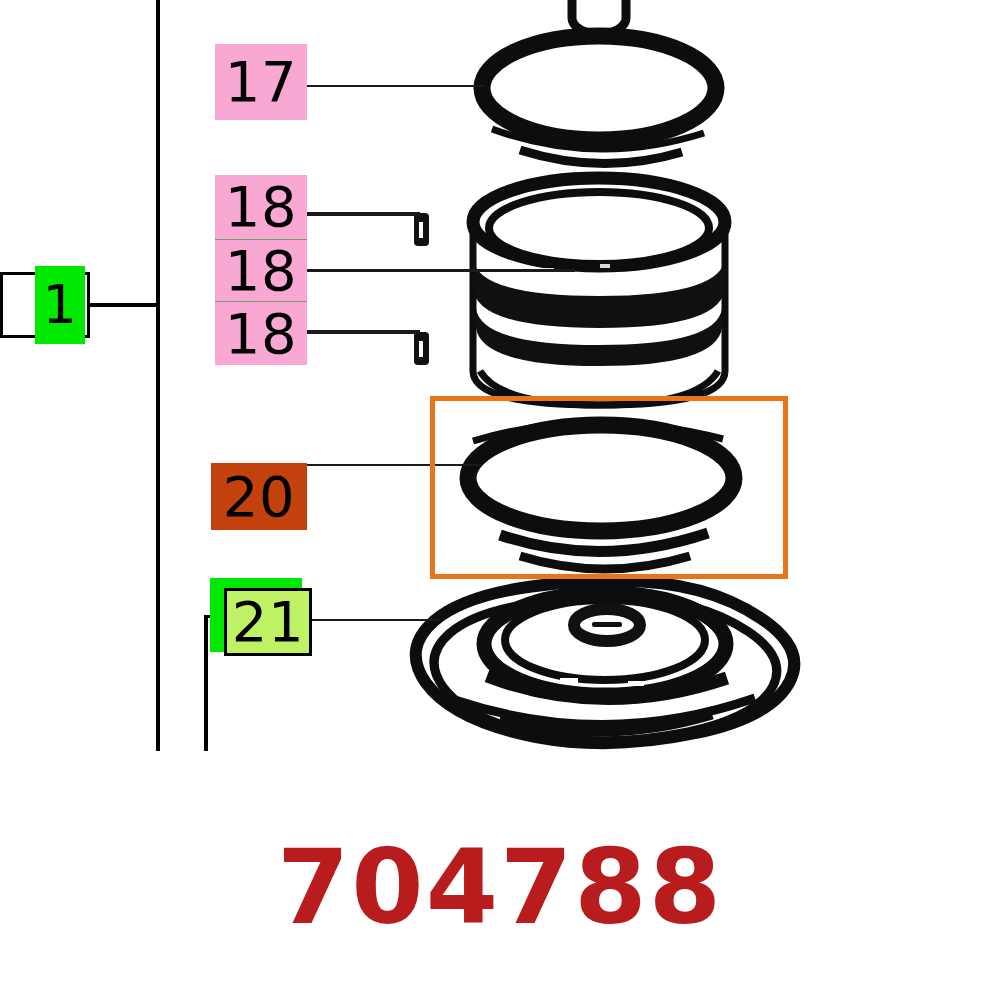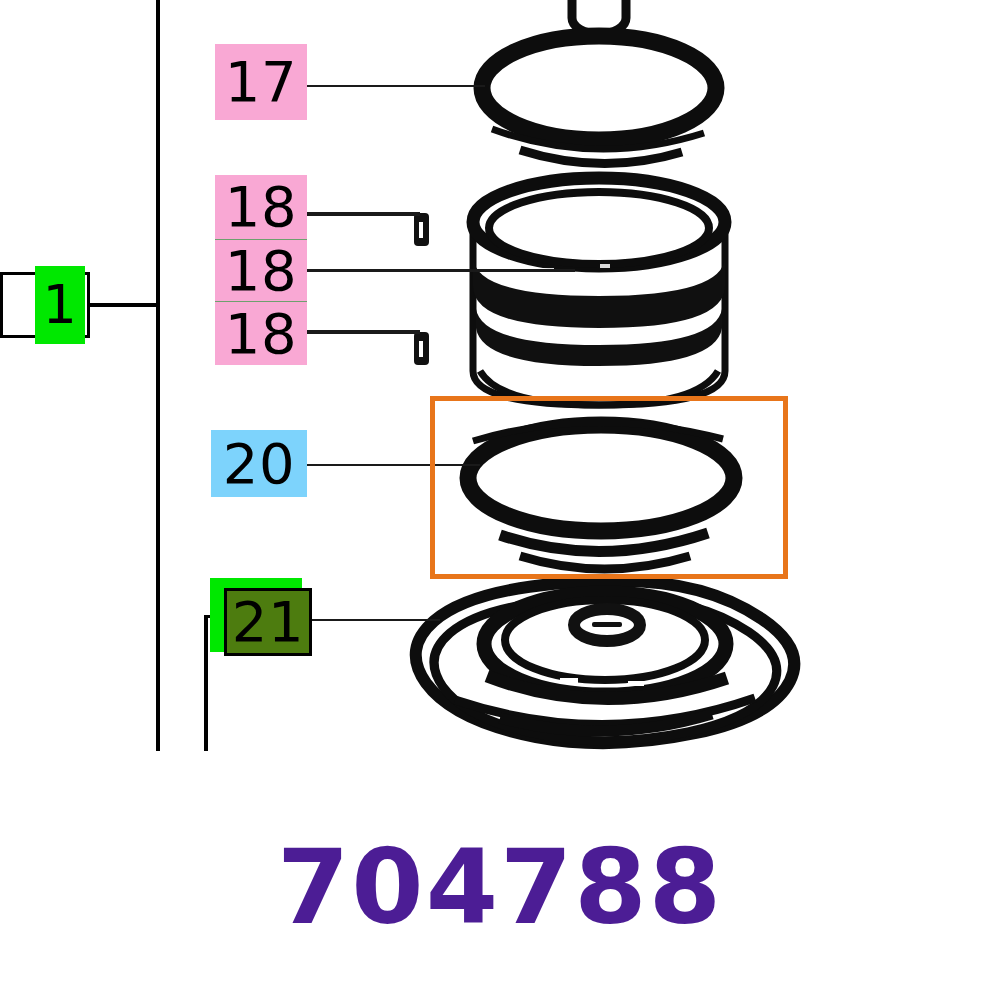--- a/index.html
+++ b/index.html
@@ -32,29 +32,29 @@
     display: flex;
     align-items: center;
     justify-content: center;
     font-family: "DejaVu Sans", sans-serif;
     color: #000000;
     line-height: 1;
     box-sizing: border-box;
     letter-spacing: 0.5px;
   }
   .callout-green { background: #f9a8d4; }
-  .callout-red   { background: #7dd3fc; }
+  .callout-red   { background: #c2410c; margin-top: 33px; }
   .callout-sep   { border-top: 1px solid #6ea06e; }
   .callout-outline {
     border: 3px solid #000000;
     background: #ffffff;
   }
   .callout-outline-green {
     border: 3px solid #000000;
-    background: #4d7c0f;
+    background: #bef264;
   }
   .swatch-behind {
     position: absolute;
     background: #00e800;
   }
 
   
   .leader {
     position: absolute;
     background: #1a1a1a;
@@ -72,21 +72,21 @@
   
   #part-number {
     position: absolute;
     left: 0;
     top: 826px;
     width: 1000px;
     text-align: center;
     font-family: "DejaVu Sans", sans-serif;
     font-size: 104px;
     font-weight: 700;
-    color: #4c1d95;
+    color: #b91c1c;
     letter-spacing: 2px;
   }
 
   
   #artwork {
     position: absolute;
     left: 0;
     top: 0;
     width: 1000px;
     height: 1000px;

